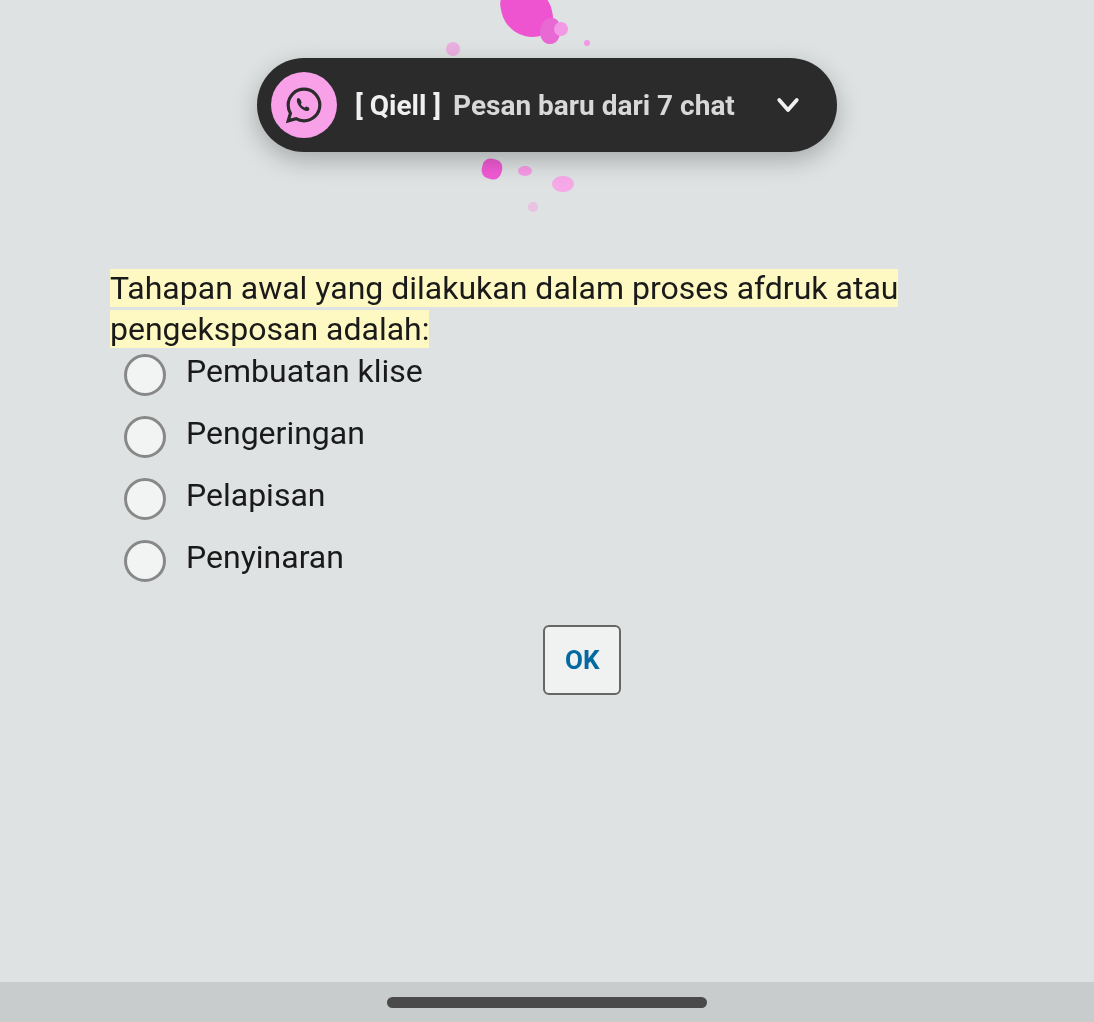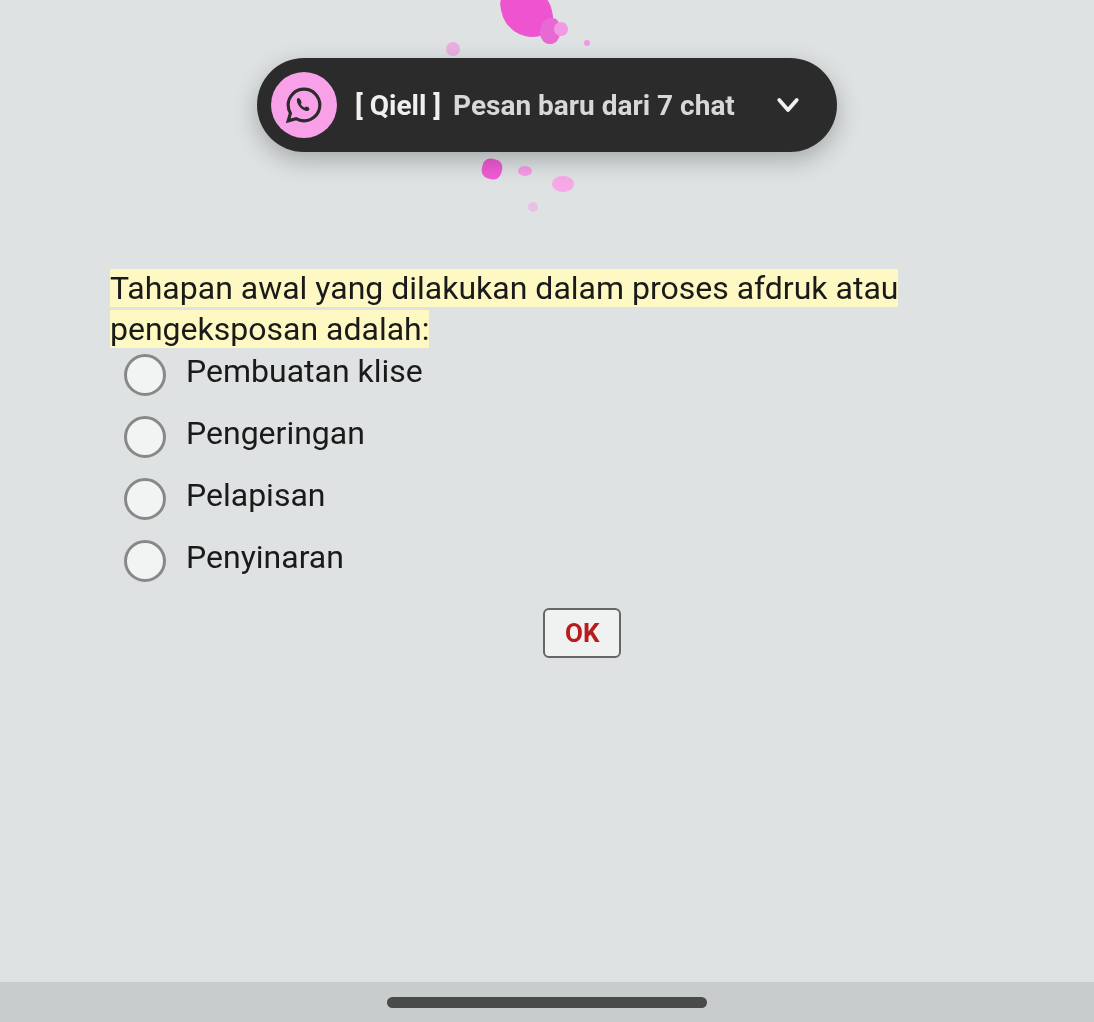--- a/index.html
+++ b/index.html
@@ -97,29 +97,29 @@
       margin-top: 4px;
       cursor: pointer;
     }
     .option-label {
       font-size: 32px;
       color: #1a1a1a;
       padding-top: 2px;
     }
     .ok-button {
       position: absolute;
-      top: 608px;
+      top: 625px;
       left: 543px;
       background: #f0f2f2;
       border: 2px solid #666;
       border-radius: 6px;
-      padding: 8px 20px;
+      padding: 18px 20px;
       font-size: 26px;
       font-weight: 700;
-      color: #b91c1c;
+      color: #0369a1;
       cursor: pointer;
       font-family: inherit;
     }
     .bottom-bar {
       position: absolute;
       bottom: 0;
       left: 0;
       right: 0;
       height: 40px;
       background: #c9cccc;

